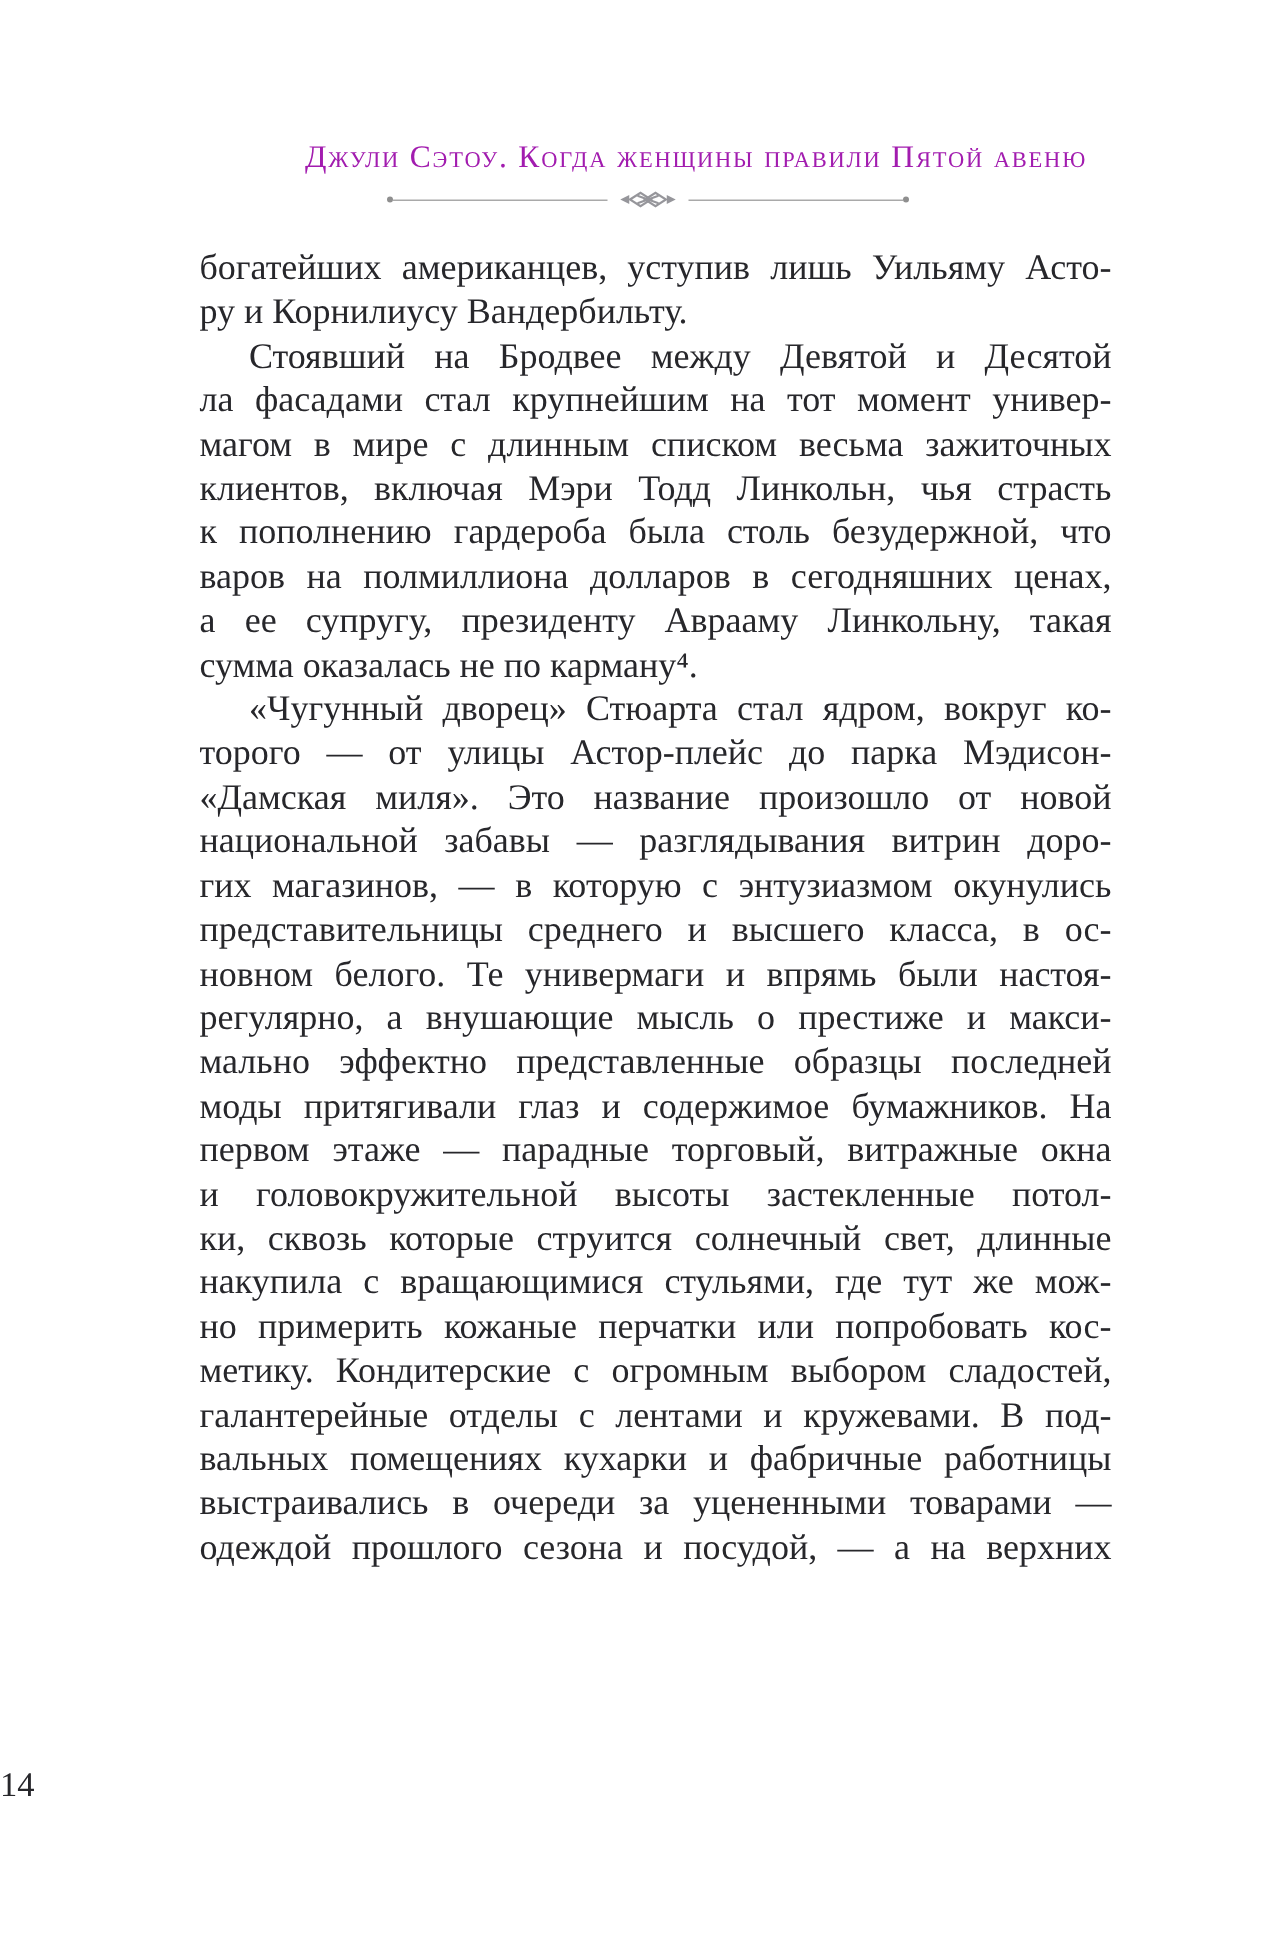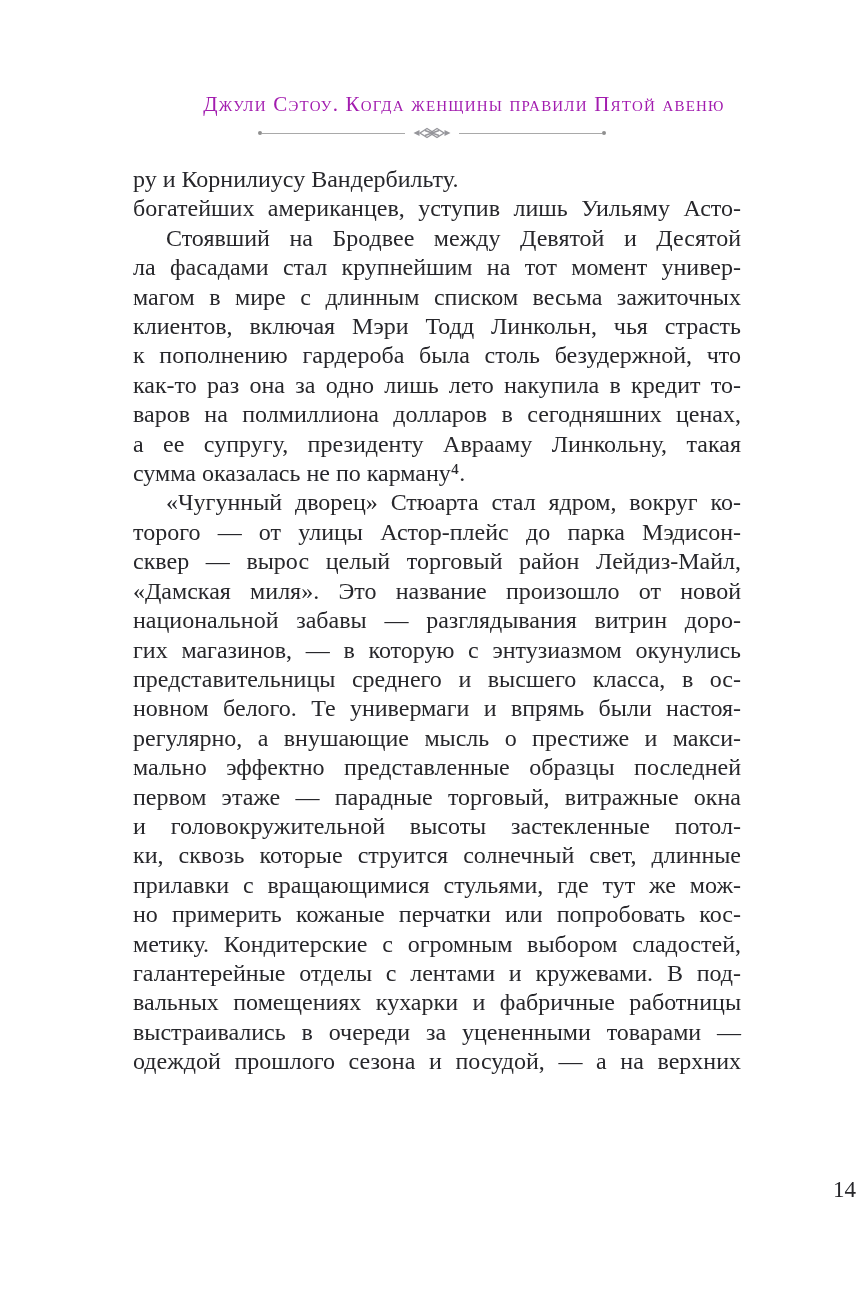--- a/index.html
+++ b/index.html
@@ -71,21 +71,21 @@
     white-space: normal;
   }
   .line.end { text-align-last: left; }
   .line.indent { text-indent: 33px; }
   
   .folio {
     position: absolute;
     top: 1177px;
     left: 0;
     width: 100%;
-    text-align: right;
+    text-align: left;
     font-size: 23px;
     color: #27272b;
   }
 </style>
 </head>
 <body>
 
 <div class="page">
 
   <div class="running-head">Джули Сэтоу. Когда женщины правили Пятой авеню</div>
@@ -105,49 +105,48 @@
           <path d="M38.5,7 L32.5,4 L32.5,10 Z"></path>
         </g>
       </svg>
     </span>
     <span class="rule"></span>
     <span class="dot"></span>
   </div>
 
   <div class="body" id="body-text">
       <div class="para">
+        <div class="line">богатейших американцев, уступив лишь Уильяму Асто-</div>
         <div class="line end">ру и Корнилиусу Вандербильту.</div>
-        <div class="line">богатейших американцев, уступив лишь Уильяму Асто-</div>
       </div>
       <div class="para">
         <div class="line indent">Стоявший на Бродвее между Девятой и Десятой</div>
         <div class="line">ла фасадами стал крупнейшим на тот момент универ-</div>
         <div class="line">магом в мире с длинным списком весьма зажиточных</div>
         <div class="line">клиентов, включая Мэри Тодд Линкольн, чья страсть</div>
         <div class="line">к пополнению гардероба была столь безудержной, что</div>
-        <div class="line">как-то раз она за одно лишь лето накупила в кредит то-</div>
         <div class="line">варов на полмиллиона долларов в сегодняшних ценах,</div>
         <div class="line">а ее супругу, президенту Аврааму Линкольну, такая</div>
         <div class="line end">сумма оказалась не по карману⁴.</div>
       </div>
       <div class="para">
         <div class="line indent">«Чугунный дворец» Стюарта стал ядром, вокруг ко-</div>
         <div class="line">торого — от улицы Астор-плейс до парка Мэдисон-</div>
-        <div class="line">сквер — вырос целый торговый район Лейдиз-Майл,</div>
         <div class="line">«Дамская миля». Это название произошло от новой</div>
         <div class="line">национальной забавы — разглядывания витрин доро-</div>
         <div class="line">гих магазинов, — в которую с энтузиазмом окунулись</div>
         <div class="line">представительницы среднего и высшего класса, в ос-</div>
         <div class="line">новном белого. Те универмаги и впрямь были настоя-</div>
         <div class="line">регулярно, а внушающие мысль о престиже и макси-</div>
         <div class="line">мально эффектно представленные образцы последней</div>
+        <div class="line">моды притягивали глаз и содержимое бумажников. На</div>
         <div class="line">первом этаже — парадные торговый, витражные окна</div>
         <div class="line">и головокружительной высоты застекленные потол-</div>
         <div class="line">ки, сквозь которые струится солнечный свет, длинные</div>
-        <div class="line">прилавки с вращающимися стульями, где тут же мож-</div>
+        <div class="line">накупила с вращающимися стульями, где тут же мож-</div>
         <div class="line">но примерить кожаные перчатки или попробовать кос-</div>
         <div class="line">метику. Кондитерские с огромным выбором сладостей,</div>
         <div class="line">галантерейные отделы с лентами и кружевами. В под-</div>
         <div class="line">вальных помещениях кухарки и фабричные работницы</div>
         <div class="line">выстраивались в очереди за уцененными товарами —</div>
         <div class="line">одеждой прошлого сезона и посудой, — а на верхних</div>
       </div>
     </div>
 
   <div class="folio">14</div>

